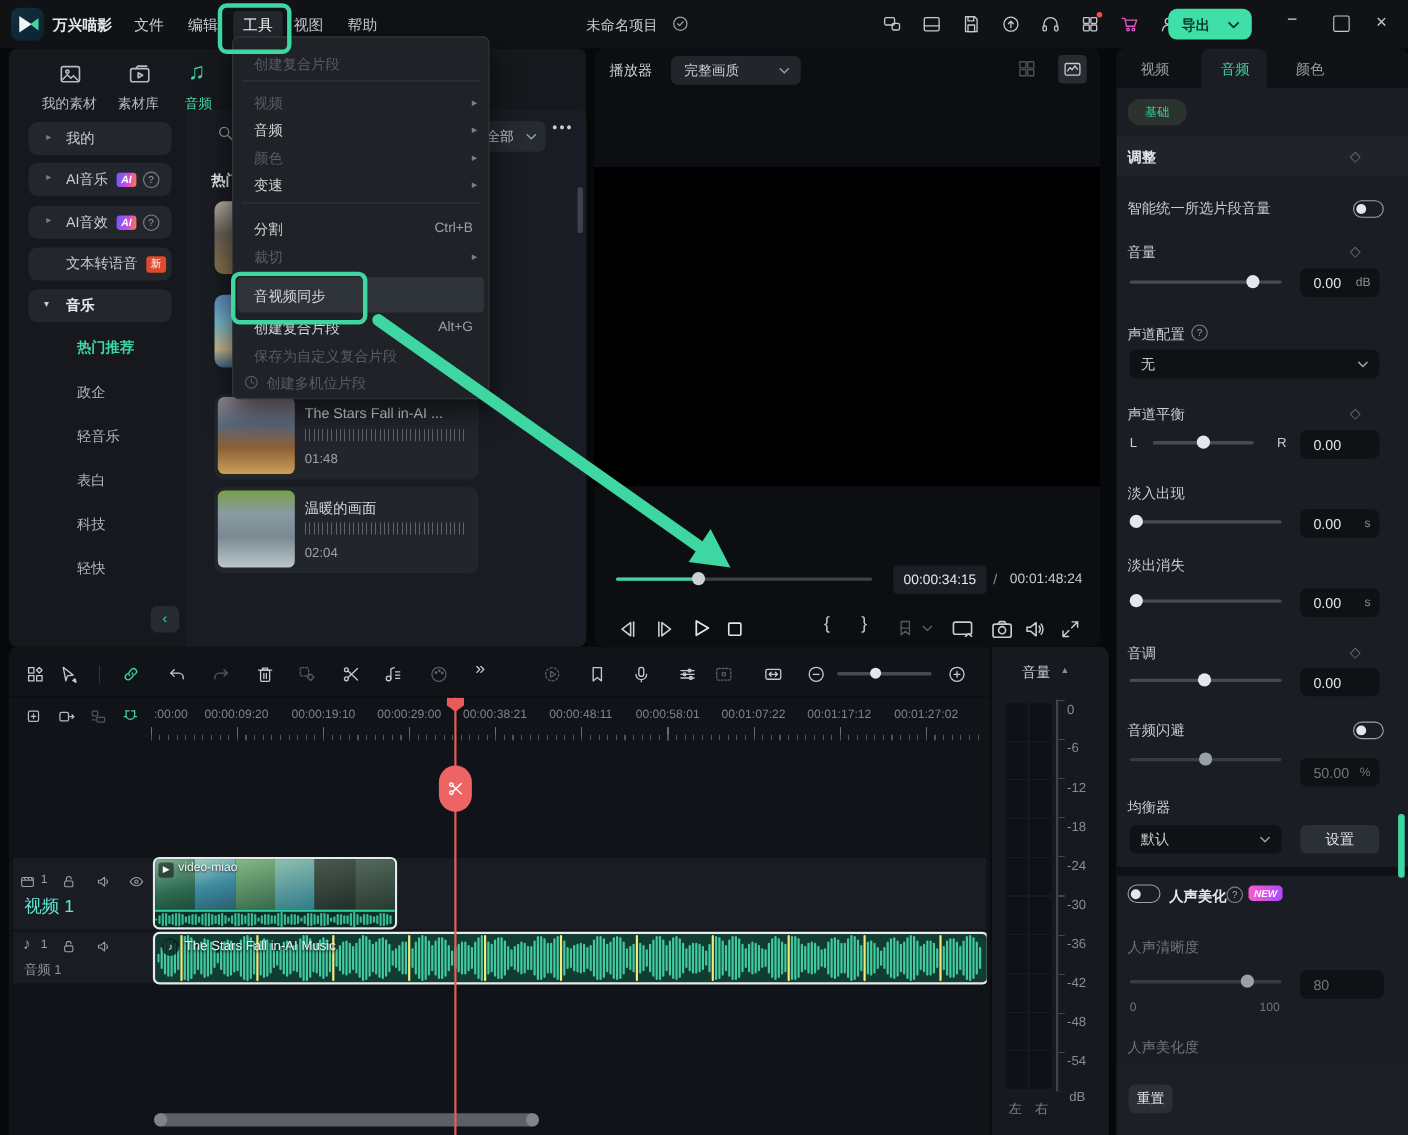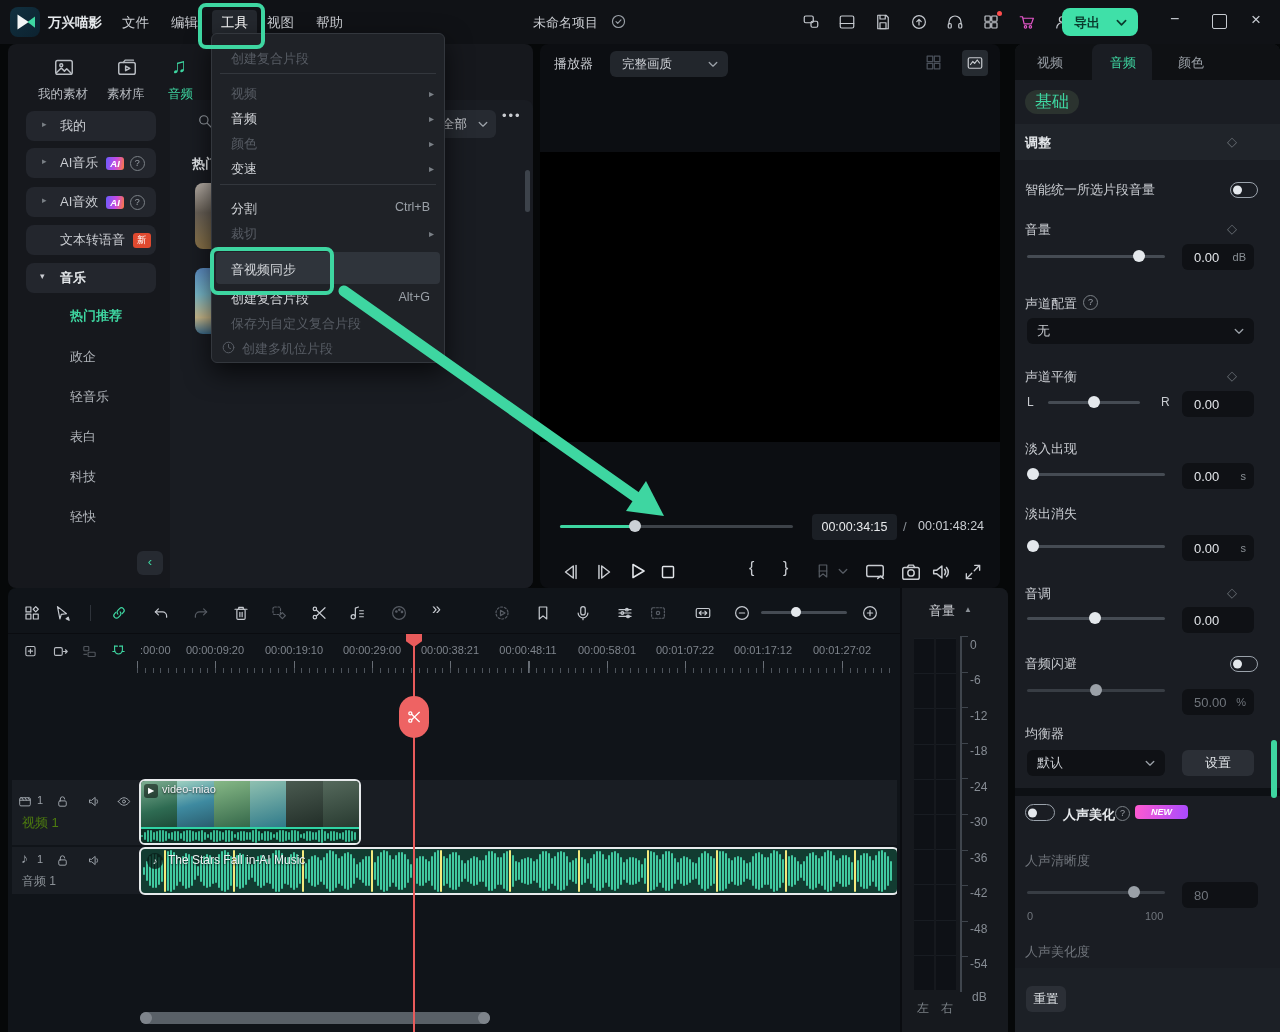--- a/index.html
+++ b/index.html
@@ -32,21 +32,21 @@
   .vbox{position:absolute;background:#0f1115;border-radius:6px;display:flex;align-items:center;justify-content:space-between;padding:0 8px 0 12px;font-size:13px;color:#e3e6ea;box-sizing:border-box;}
   .vbox .unit{color:#8a9096;font-size:11px;}
   .vbox.vdim,.vbox.vdim .unit{color:#70757c;}
   .sl{position:absolute;height:3px;background:#454b53;border-radius:2px;}
   .knob{position:absolute;width:12px;height:12px;border-radius:50%;background:#e4e8ec;}
   .knob.gray{background:#9aa0a7;}
   .tog{position:absolute;border:1.5px solid #9aa2ab;border-radius:9px;box-sizing:border-box;}
   .tog i{position:absolute;left:2px;top:50%;transform:translateY(-50%);width:9px;height:9px;border-radius:50%;background:#e4e8ec;}
   .dia{position:absolute;font-size:13px;color:#6a7076;}
   .drop{position:absolute;background:#0f1115;border-radius:6px;display:flex;align-items:center;justify-content:space-between;padding:0 10px;font-size:13px;color:#c9ccd1;box-sizing:border-box;}
-  .newbadge{position:absolute;padding:2px 16px;border-radius:4px;font-size:9px;font-style:italic;font-weight:bold;color:#fff;background:linear-gradient(100deg,#ff5ad0,#a84aff);}
+  .newbadge{position:absolute;padding:2px 5px;border-radius:4px;font-size:9px;font-style:italic;font-weight:bold;color:#fff;background:linear-gradient(100deg,#ff5ad0,#a84aff);}
   
   .wave{position:absolute;display:flex;align-items:center;gap:1px;overflow:hidden;}
   .wave i{flex:0 0 2px;width:2px;background:#41c9a0;border-radius:1px;}
   
   .anno{position:absolute;border:4px solid #3ed6a1;border-radius:8px;z-index:50;pointer-events:none;}
 </style>
 </head>
 <body>
 
 <div id="root">
@@ -212,20 +212,32 @@
               <path d="M1.5 1.5L6 6l4.5-4.5"></path>
             </svg>
           </div>
       </div>
       <span class="tx" style="left:332px;top:8px;letter-spacing:2px;color:#c9ccd1;">•••</span>
       <span class="tx b" style="left:22px;top:55px;">热门推荐</span>
 
       <div class="ab" style="left:25px;top:83px;width:28px;height:66px;border-radius:8px 0 0 8px;background:linear-gradient(180deg,#b8b0a8,#6a6258 45%,#8a7348);"></div>
       <div class="ab" style="left:25px;top:168px;width:28px;height:66px;border-radius:8px 0 0 8px;background:linear-gradient(180deg,#5a8ac0,#78b8c8 40%,#c8b88a 75%,#3a6a8a);"></div>
 
+      <div class="card" style="left:25px;top:258px;">
+        <div class="thumb" style="background:linear-gradient(180deg,#9a8a96 0%,#5a6a7e 35%,#8a5f35 65%,#caa05a 100%);"></div>
+        <span class="tx" style="left:82px;top:10px;color:#d4d7db;">The Stars Fall in-AI ...</span>
+        <div class="ticks" style="left:82px;top:32px;width:148px;"></div>
+        <span class="tx" style="left:82px;top:52px;font-size:12px;color:#9aa0a7;">01:48</span>
+      </div>
+      <div class="card" style="left:25px;top:343px;">
+        <div class="thumb" style="background:linear-gradient(180deg,#7aa04a 0%,#8a9aa2 30%,#7a8a92 60%,#bac8cc 100%);"></div>
+        <span class="tx" style="left:82px;top:10px;color:#d4d7db;">温暖的画面</span>
+        <div class="ticks" style="left:82px;top:32px;width:148px;"></div>
+        <span class="tx" style="left:82px;top:52px;font-size:12px;color:#9aa0a7;">02:04</span>
+      </div>
       <div class="ab" style="left:355px;top:70px;width:5px;height:42px;background:#3d434b;border-radius:3px;"></div>
     </div>
   </div>
 
   <div class="ab" style="left:540px;top:44px;width:460px;height:544px;background:#0c0e12;border-radius:8px;">
     <span class="tx" style="left:14px;top:11px;">播放器</span>
     <div class="pillbtn" style="left:70px;top:7px;width:118px;height:26px;background:#22262c;">
       <span style="margin-left:12px;font-size:12.5px;">完整画质</span>
       <div style="position:absolute;right:10px;top:10px;width:10px;height:7px;color:#9aa0a7;">
           <svg class="s" viewBox="0 0 12 8">
@@ -320,21 +332,21 @@
       </div>
   </div>
 
   <div class="ab" style="left:1015px;top:44px;width:265px;height:988px;background:#1a1d23;border-radius:8px 8px 0 0;overflow:hidden;">
     <div class="ab" style="left:0;top:0;width:265px;height:36px;background:#0f1114;"></div>
     <div class="ab" style="left:77px;top:0;width:60px;height:36px;background:#1a1d23;border-radius:8px 8px 0 0;"></div>
     <span class="tx" style="left:22px;top:10px;color:#9aa0a7;">视频</span>
     <span class="tx" style="left:95px;top:10px;color:#3ed6a1;">音频</span>
     <span class="tx" style="left:163px;top:10px;color:#9aa0a7;">颜色</span>
 
-    <div class="ab" style="left:10px;top:46px;width:54px;height:24px;background:#2b332f;border-radius:12px;text-align:center;line-height:24px;font-size:17px;color:#3ed6a1;"><span>基础</span></div>
+    <div class="ab" style="left:10px;top:46px;width:54px;height:24px;background:#2b332f;border-radius:12px;text-align:center;line-height:24px;font-size:11px;color:#3ed6a1;"><span>基础</span></div>
 
     <div class="ab" style="left:0;top:80px;width:265px;height:36px;background:#20242a;"></div>
     <span class="tx b" style="left:10px;top:90px;">调整</span>
     <span class="dia" style="left:212px;top:90px;">◇</span>
 
     <span class="tx" style="left:10px;top:137px;">智能统一所选片段音量</span>
     <div class="tog" style="left:215px;top:138px;width:28px;height:16px;">
         <i></i>
       </div>
 
@@ -626,21 +638,21 @@
             <path d="M4 10v4h3.5L13 18.5v-13L7.5 10z"></path>
             <path d="M16 9a5 5 0 010 6"></path>
           </svg>
         </div>
       <div class="ab" style="left:108px;top:160px;width:16px;height:15px;color:#9aa0a7;">
           <svg class="s" viewBox="0 0 24 24">
             <path d="M3 12c2.5-4 6-6 9-6s6.5 2 9 6c-2.5 4-6 6-9 6s-6.5-2-9-6z"></path>
             <circle cx="12" cy="12" r="2.4"></circle>
           </svg>
         </div>
-      <span class="tx" style="left:14px;top:180px;font-size:13px;color:#4d7c0f;">视频 1</span>
+      <span class="tx" style="left:14px;top:180px;font-size:16px;color:#5eead4;">视频 1</span>
 
       <span class="ab" style="left:13px;top:216px;font-size:14px;color:#9aa0a7;">♪</span>
       <span class="tx" style="left:29px;top:219px;font-size:11px;color:#9aa0a7;">1</span>
       <div class="ab" style="left:47px;top:219px;width:15px;height:15px;color:#9aa0a7;">
           <svg class="s" viewBox="0 0 24 24">
             <rect x="6" y="11" width="12" height="8.5" rx="2"></rect>
             <path d="M8.5 11V8a3.5 3.5 0 017 0"></path>
           </svg>
         </div>
       <div class="ab" style="left:79px;top:219px;width:15px;height:15px;color:#9aa0a7;">

